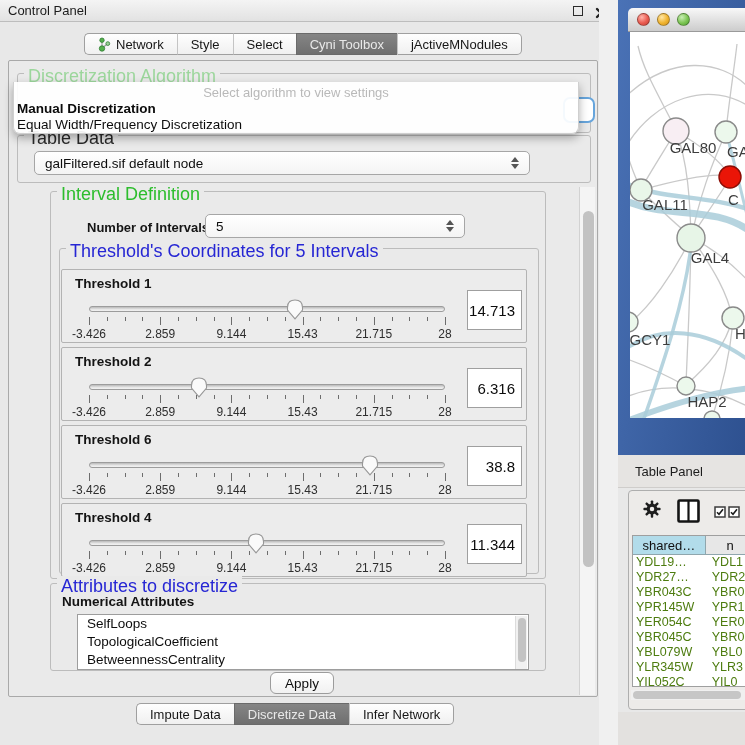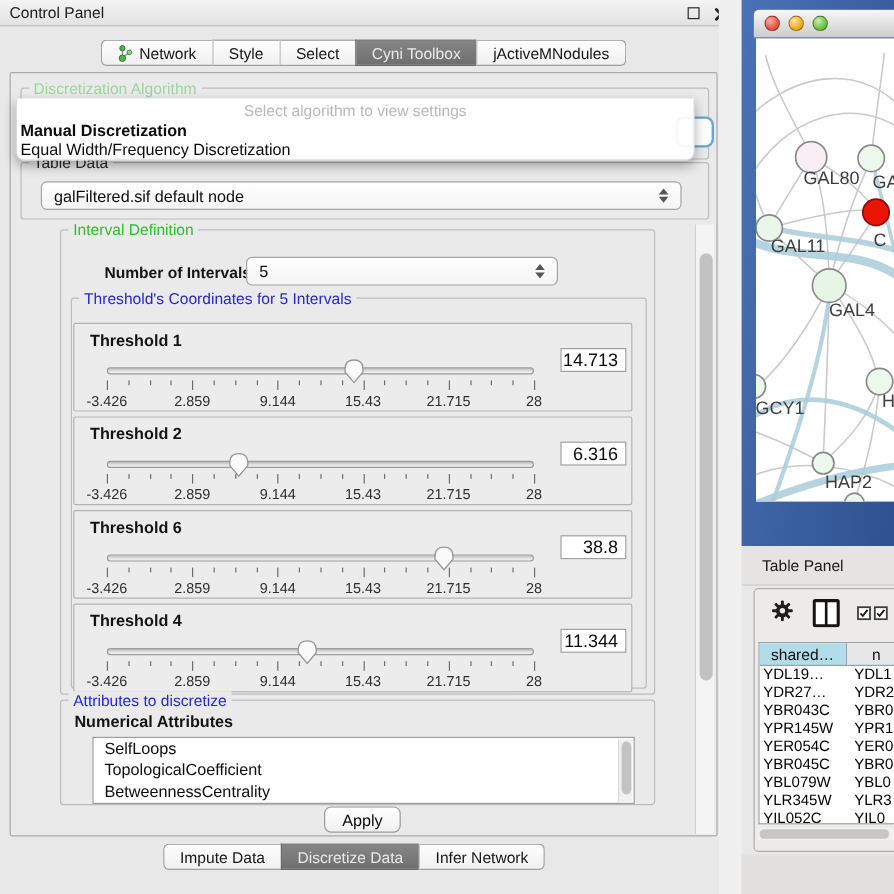--- a/index.html
+++ b/index.html
@@ -39,21 +39,21 @@
     border-left:1px solid #6a6a6a; border-top-color:#6a6a6a; border-bottom-color:#6a6a6a;
   }
 
   
   .main-panel {
     position:absolute; left:8px; top:60px; width:590px; height:637px;
     background:#eaeaea; border:1px solid #a9a9a9; border-radius:2px;
   }
   .groupbox { position:absolute; border:1px solid #bcbcbc; border-radius:3px; }
   .grouptitle {
-    position:absolute; top:-8px; left:6px; padding:0 4px; font-size:13px;
+    position:absolute; top:-8px; left:6px; padding:0 4px; font-size:18px;
     background:#eaeaea; white-space:nowrap;
   }
   .t-green { color:#2dbd2d; }
   .t-blue  { color:#2626d4; }
   .t-dark  { color:#2a2a2a; }
   .t-ghost { color:rgba(60,190,60,0.45); }
 
   .ghost-group { left:8px; top:12px; width:574px; height:60px; }
 
   .focus-combo {
@@ -73,21 +73,21 @@
   .tabledata-group { left:8px; top:74px; width:574px; height:48px; }
   .combo {
     position:relative; height:24px; background:linear-gradient(#ffffff,#f4f4f4);
     border:1px solid #a6a6a6; border-radius:5px; font-size:13.5px; color:#0d0d0d;
     display:flex; align-items:center; padding:0 24px 0 10px; cursor:pointer;
   }
   .stepper { position:absolute; right:9px; top:50%; transform:translateY(-50%); width:9px; height:12px; }
   .stepper i { position:absolute; left:0; width:0; height:0; border-left:4.5px solid transparent; border-right:4.5px solid transparent; }
   .stepper .up { top:0; border-bottom:5px solid #555; }
   .stepper .dn { bottom:0; border-top:5px solid #555; }
-  .td-combo { position:absolute; left:16px; top:15px; width:534px; }
+  .td-combo { position:absolute; left:16px; top:15px; width:496px; }
 
   .interval-group { left:41px; top:130px; width:496px; height:388px; }
   .noi-label { position:absolute; left:36px; top:28px; font-size:13px; font-weight:bold; color:#151515; }
   .noi-spinner { position:absolute; left:154px; top:22px; width:260px; }
   .thresholds-group { position:absolute; left:8px; top:56px; width:480px; height:326px; }
 
   .threshold-panel {
     position:absolute; left:1px; width:466px; height:74px;
     background:#ececec; border:1px solid #b3b3b3; border-radius:2px;
   }
@@ -101,21 +101,21 @@
   .th-ticks { position:absolute; left:0; top:47px; width:356px; height:8px; }
   .tick { position:absolute; top:0; width:1px; background:#6d6d6d; }
   .tick.minor { height:4px; }
   .tick.major { height:8px; }
   .th-ticklabels { position:absolute; left:0; top:57px; width:356px; height:12px; }
   .ticklabel {
     position:absolute; transform:translateX(-50%); font-size:12px; font-weight:normal; color:#2e2e2e;
     white-space:nowrap;
   }
   .th-value {
-    position:absolute; left:405px; top:20px; width:55px; height:20px;
+    position:absolute; left:405px; top:20px; width:55px; height:40px;
     background:#fff; border:1px solid #9f9f9f; font-size:15px; color:#0c0c0c;
     display:flex; align-items:center; justify-content:flex-end; padding-right:6px;
   }
 
   .attr-group { left:41px; top:522px; width:496px; height:88px; }
   .attr-sub { position:absolute; left:11px; top:10px; font-size:13.5px; font-weight:bold; color:#141414; }
   .attr-list {
     position:absolute; left:26px; top:30px; width:452px; height:56px; overflow:hidden;
     background:#fff; border:1px solid #9d9d9d;
   }
@@ -173,21 +173,21 @@
   .ic-cb2 { left:99px; top:13px; }
   .tp-table { position:absolute; left:3px; top:44px; width:126px; height:152px; background:#fff; border:1px solid #9f9f9f; overflow:hidden; }
   .tp-headrow { display:flex; height:19px; }
   .tp-th {
     font-size:13px; color:#101010; display:flex; align-items:center; justify-content:center;
     border-right:1px solid #8fa6ad; border-bottom:1px solid #8fa6ad; cursor:pointer; overflow:hidden;
   }
   .tp-th.c1 { width:74px; background:#b2dcea; }
   .tp-th.c2 { width:52px; background:#e7e7e7; border-right:none; justify-content:flex-start; padding-left:21px; }
   .tp-row { display:flex; height:15px; cursor:pointer; }
-  .tp-td { font-size:12.5px; color:#000000; overflow:hidden; white-space:nowrap; }
+  .tp-td { font-size:12.5px; color:#4d7c0f; overflow:hidden; white-space:nowrap; }
   .tp-td.c1 { width:74px; padding-left:3px; }
   .tp-td.c2 { width:52px; padding-left:6px; }
   .tp-hscroll { position:absolute; left:2px; top:199px; width:124px; height:10px; background:#f0f0f0; }
   .tp-hscroll i { position:absolute; left:2px; top:1px; width:108px; height:8px; background:#c6c6c6; border-radius:4px; }
   .below-table { position:absolute; left:618px; top:712px; width:127px; height:33px; background:#e3e1df; }
   .side-gap { position:absolute; left:599px; top:0; width:19px; height:745px; background:#f0f0f0; }
 </style>
 </head>
 <body>
 

